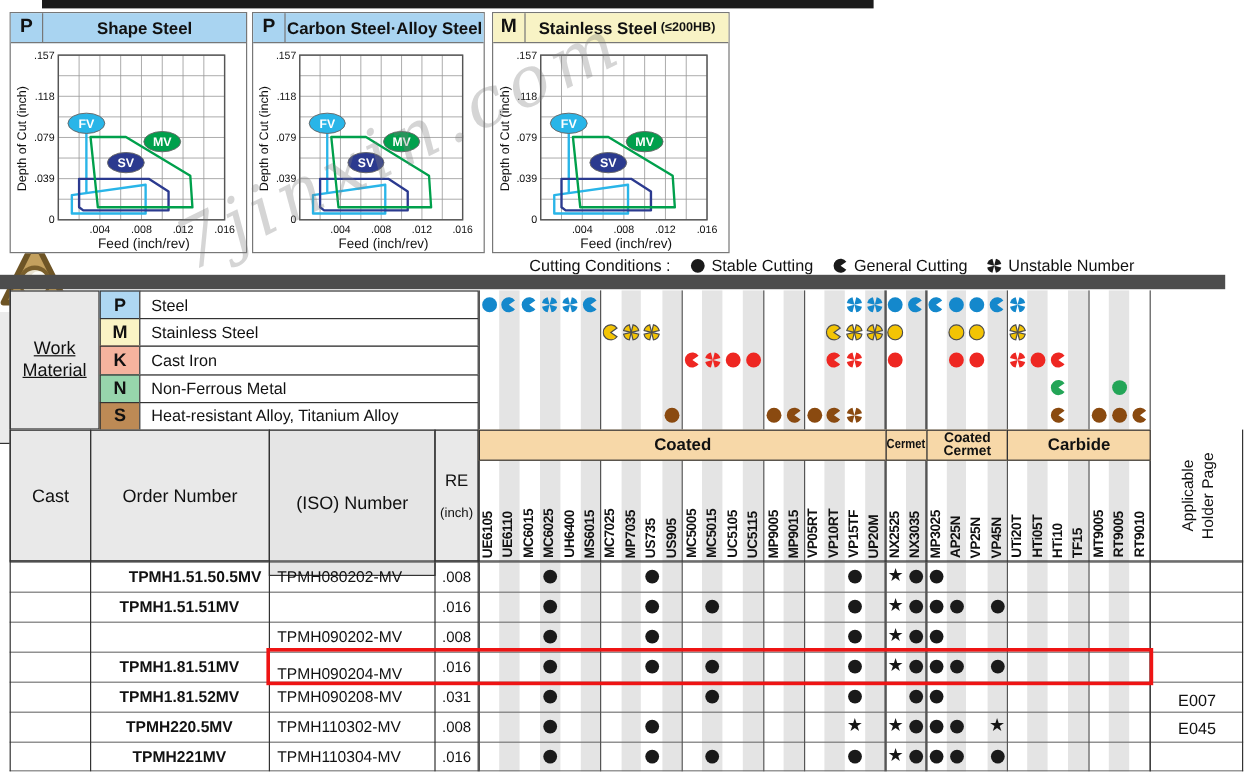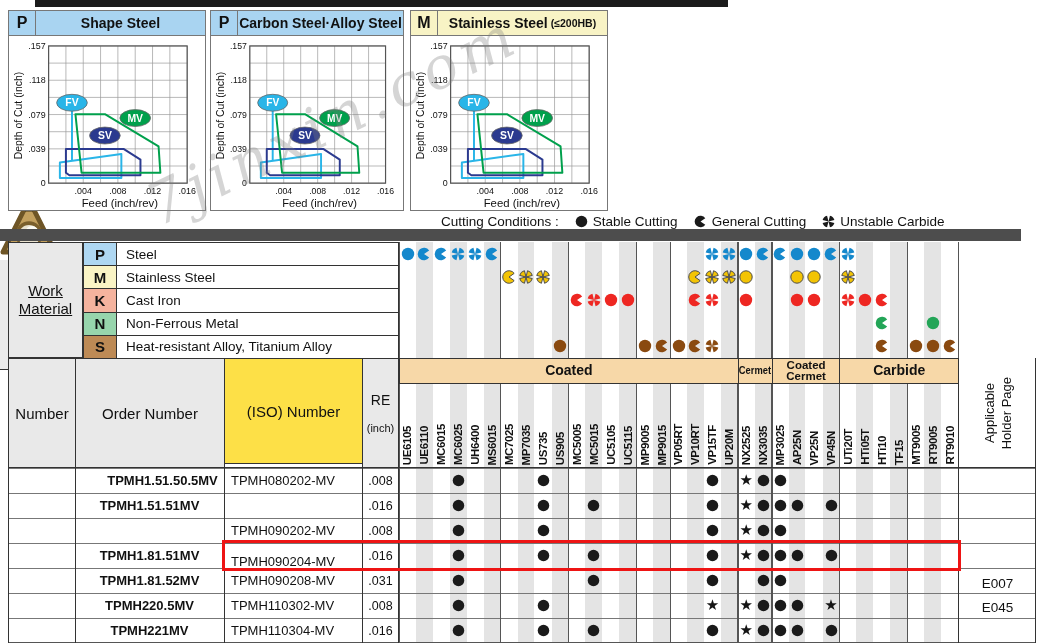--- a/index.html
+++ b/index.html
@@ -226,21 +226,21 @@
     </div>
     <div class="item">
       <span style="display:flex;">
         <svg width="13" height="13" viewBox="0 0 14 14">
           <path d="M7 7 L13.31 8.57 A6.5 6.5 0 0 1 8.57 13.31 Z" fill="#1a1a1a"></path>
           <path d="M7 7 L5.43 13.31 A6.5 6.5 0 0 1 0.69 8.57 Z" fill="#1a1a1a"></path>
           <path d="M7 7 L0.69 5.43 A6.5 6.5 0 0 1 5.43 0.69 Z" fill="#1a1a1a"></path>
           <path d="M7 7 L8.57 0.69 A6.5 6.5 0 0 1 13.31 5.43 Z" fill="#1a1a1a"></path>
         </svg>
       </span>
-      <span>Unstable Carbide</span>
+      <span>Unstable Number</span>
     </div>
   </div>
 <div id="darkbar"></div>
 
 <div class="cell" id="wm-header" style="left:8px;top:242px;width:75px;height:116px;background:#e9e9e9;font-size:15px;text-align:center;line-height:18px;">
   <span style="width:60px;text-decoration:underline;">Work Material</span>
 </div>
 <div id="wm-rows">
     <div class="cell" style="left: 83px; top: 242px; width: 34px; height: 24.2px; background: rgb(174, 215, 242);">
       <span class="letter">P</span>
@@ -705,26 +705,26 @@
     <div class="vline" style="left: 771.2px; top: 383px; width: 1.4px; height: 260px; z-index: 11;"></div>
     <div class="vline" style="left: 838.9px; top: 242px; width: 1.4px; height: 116px; z-index: 11;"></div>
     <div class="vline" style="left: 838.9px; top: 383px; width: 1.4px; height: 260px; z-index: 11;"></div>
     <div class="vline" style="left: 906.7px; top: 242px; width: 1.4px; height: 116px; z-index: 11;"></div>
     <div class="vline" style="left: 906.7px; top: 383px; width: 1.4px; height: 260px; z-index: 11;"></div>
     <div class="vline" style="left: 957.5px; top: 242px; width: 1.4px; height: 116px; z-index: 11;"></div>
     <div class="vline" style="left: 957.5px; top: 383px; width: 1.4px; height: 260px; z-index: 11;"></div>
   </div>
 
 <div class="cell" style="left:8px;top:358px;width:68px;height:110px;background:#e9e9e9;font-size:15px;">
-  <span>Number</span>
+  <span>Cast</span>
 </div>
 <div class="cell" style="left:75px;top:358px;width:150px;height:110px;background:#e9e9e9;font-size:15px;">
   <span>Order Number</span>
 </div>
-<div class="cell" style="left:224px;top:358px;width:139px;height:106px;background:#fde047;font-size:15px;">
+<div class="cell" style="left:224px;top:358px;width:139px;height:122px;background:#e5e5e5;font-size:15px;">
   <span>(ISO) Number</span>
 </div>
 <div class="cell" style="left:362px;top:358px;width:37px;height:110px;background:#e9e9e9;flex-direction:column;gap:14px;">
   <span style="font-size:14px;">RE</span>
   <span style="font-size:11px;">(inch)</span>
 </div>
 
 <div id="bottom-table">
     <div style="left: 8px; top: 468px; width: 67px; height: 175px; background: rgb(255, 255, 255);"></div>
     <div style="left: 8px; top: 471px; width: 67px; text-align: center; font-weight: bold; font-size: 18px; z-index: 5;">MV</div>

